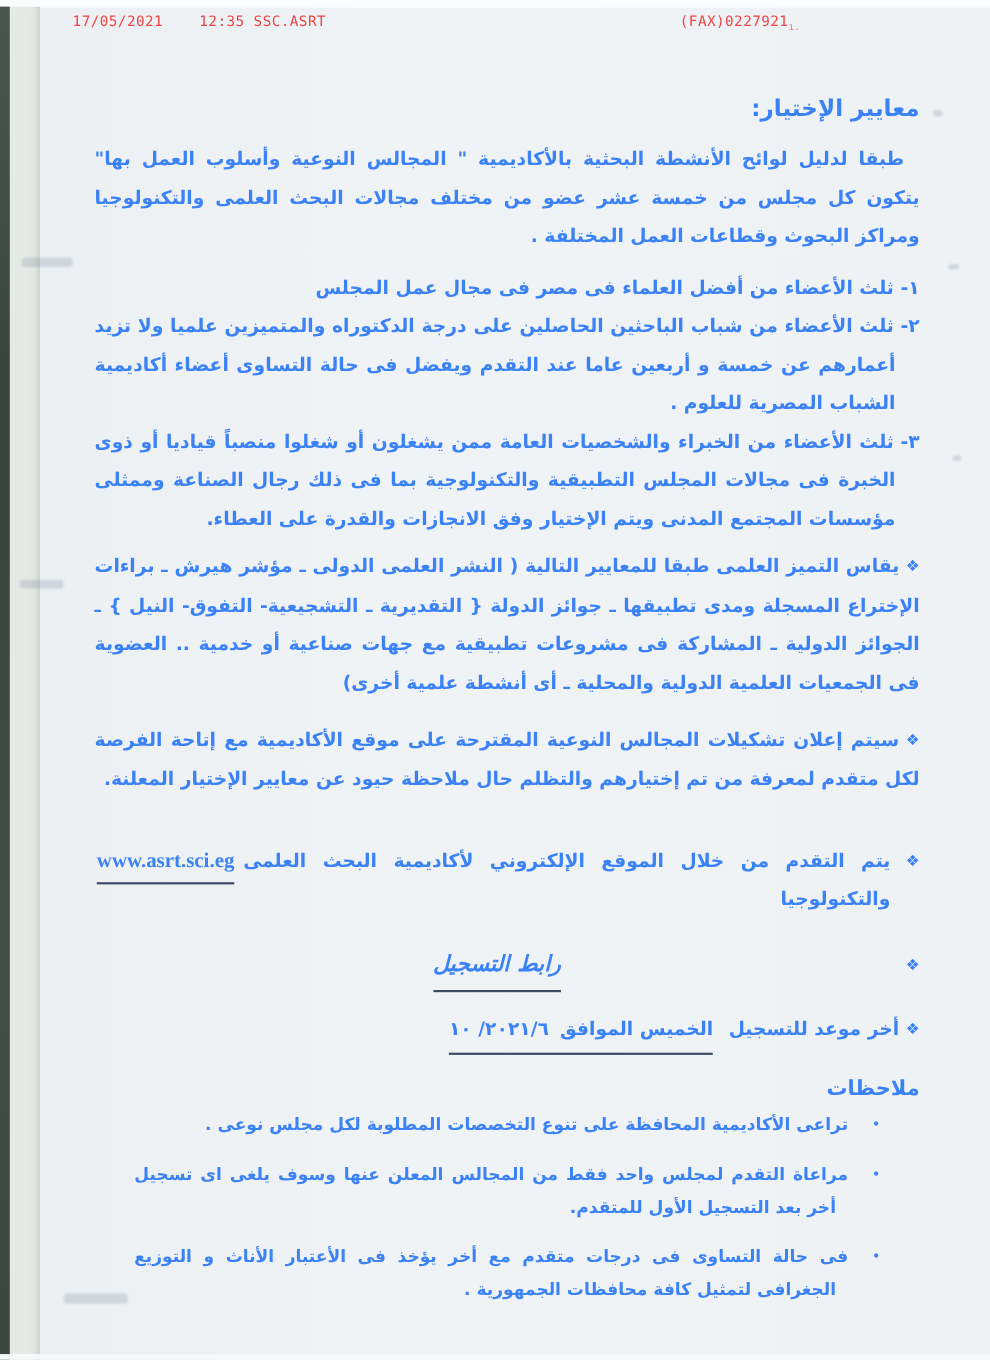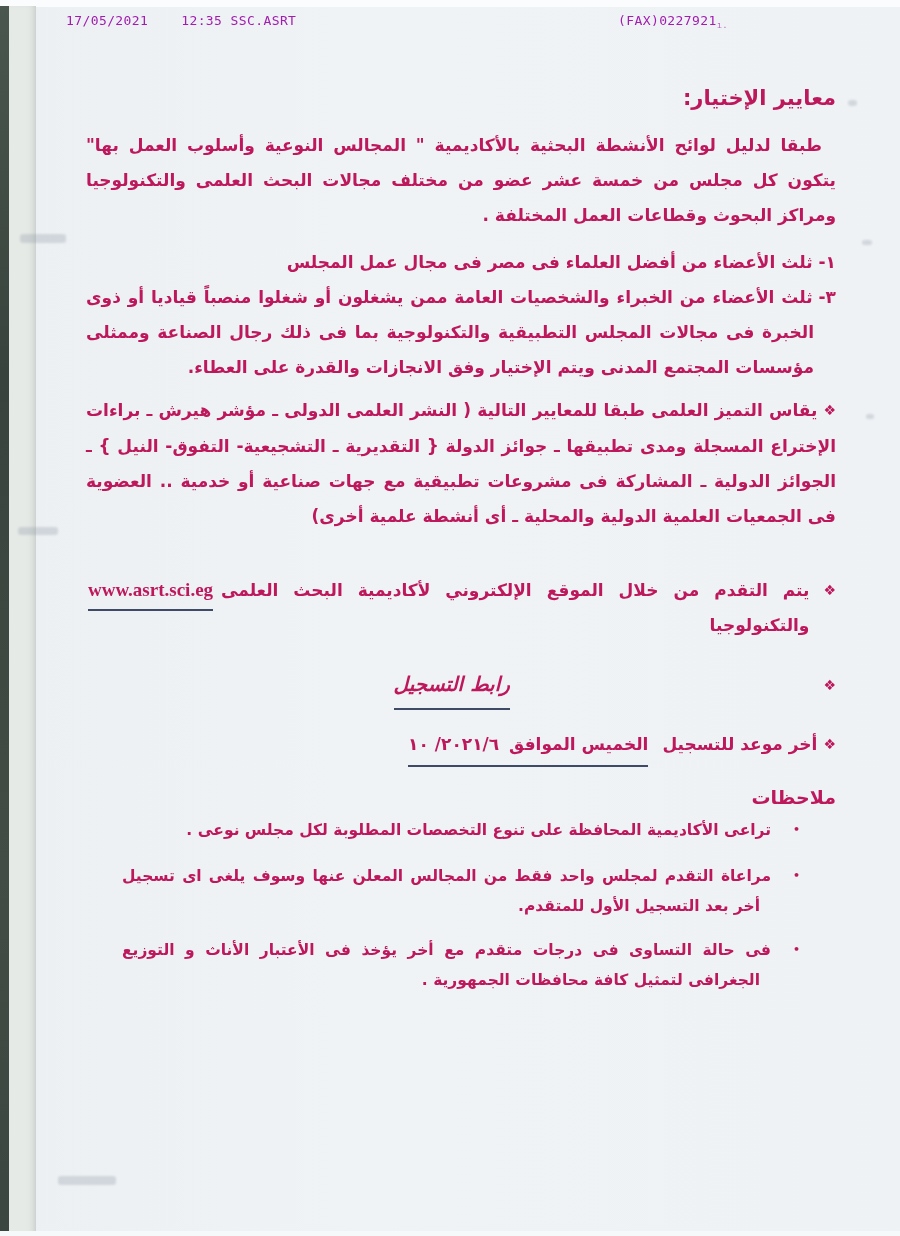--- a/index.html
+++ b/index.html
@@ -11,27 +11,27 @@
   
   .top-strip{position:absolute;top:0;left:0;right:0;height:7px;background:#fafcfd;}
   .bottom-strip{position:absolute;bottom:0;left:0;right:0;height:5px;background:#f6f9fa;}
   .edge-dark{position:absolute;left:0;top:6px;bottom:0;width:9px;
     background:linear-gradient(180deg,#4a574e 0%,#37433c 30%,#414d45 70%,#3a463f 100%);}
   .edge-mid{position:absolute;left:9px;top:6px;bottom:0;width:27px;background:#e6eae7;
     box-shadow:inset -6px 0 8px -6px rgba(90,100,95,.35);}
   .smudge{position:absolute;background:#8e99a4;opacity:.3;filter:blur(1.2px);border-radius:3px;}
   
   .fax-header{position:absolute;top:12px;left:0;right:0;height:22px;
-    color:#a21caf;font:13px/18px "DejaVu Sans Mono",monospace;letter-spacing:.4px;}
+    color:#ef4444;font:13px/18px "DejaVu Sans Mono",monospace;letter-spacing:.4px;}
   .fax-left{position:absolute;left:66px;top:0;white-space:pre;}
   .fax-right{position:absolute;left:618px;top:0;white-space:pre;}
   .fax-tail{font-size:9px;opacity:.65;vertical-align:-3px;letter-spacing:0;}
   
   .content{position:absolute;top:0;bottom:0;left:86px;right:64px;
-    direction:rtl;text-align:right;color:#be185d;font-weight:700;}
+    direction:rtl;text-align:right;color:#3b82f6;font-weight:700;}
   h1.title{margin:84px 0 0;font-size:21px;line-height:28px;font-weight:700;}
   .intro{margin:16px 0 12px;font-size:17px;line-height:35px;text-align:justify;text-indent:14px;}
   .num-list{margin-top:6px;}
   .num-item{font-size:17px;line-height:35px;text-align:justify;
     padding-right:22px;text-indent:-22px;margin:0;}
   .num-marker{margin-left:6px;}
   .dia-list{margin-top:8px;}
   .dia-item{font-size:17px;line-height:35px;text-align:justify;margin-top:2px;}
   .dia-marker{font-size:14px;margin-left:6px;display:inline-block;transform:translateY(-1px);}
   .latin{font-family:"Liberation Serif",serif;direction:ltr;unicode-bidi:embed;}
@@ -75,26 +75,28 @@
 </div>
 
 <div class="content">
 
   <h1 class="title">معايير الإختيار:</h1>
 
   <p class="intro">طبقا لدليل لوائح الأنشطة البحثية بالأكاديمية " المجالس النوعية وأسلوب العمل بها" يتكون كل مجلس من خمسة عشر عضو من مختلف مجالات البحث العلمى والتكنولوجيا ومراكز البحوث وقطاعات العمل المختلفة .</p>
 
   <div class="num-list">
     <p class="num-item"><span class="num-marker">١-</span><span>ثلث الأعضاء من أفضل العلماء فى مصر فى مجال عمل المجلس</span></p>
+    <p class="num-item"><span class="num-marker">٢-</span><span>ثلث الأعضاء من شباب الباحثين الحاصلين على درجة الدكتوراه والمتميزين علميا ولا تزيد أعمارهم عن خمسة و أربعين عاما عند التقدم  ويفضل فى حالة التساوى أعضاء أكاديمية الشباب المصرية للعلوم .</span></p>
     <p class="num-item"><span class="num-marker">٣-</span><span>ثلث الأعضاء من الخبراء والشخصيات العامة ممن يشغلون أو شغلوا منصباً قياديا أو ذوى الخبرة فى  مجالات المجلس التطبيقية والتكنولوجية بما فى ذلك رجال الصناعة وممثلى مؤسسات المجتمع المدنى ويتم الإختيار وفق الانجازات والقدرة على العطاء.</span></p>
   </div>
 
   <div class="dia-list">
     <p class="dia-item"><span class="dia-marker">❖</span><span>يقاس التميز العلمى طبقا للمعايير التالية ( النشر العلمى الدولى ـ مؤشر هيرش ـ براءات الإختراع المسجلة ومدى تطبيقها ـ جوائز الدولة { التقديرية ـ التشجيعية- التفوق- النيل } ـ الجوائز الدولية ـ المشاركة فى مشروعات تطبيقية مع جهات صناعية أو خدمية .. العضوية فى الجمعيات العلمية الدولية والمحلية ـ أى أنشطة علمية أخرى)</span></p>
 
+    <p class="dia-item"><span class="dia-marker">❖</span><span>سيتم إعلان تشكيلات المجالس النوعية المقترحة على موقع الأكاديمية مع إتاحة الفرصة لكل متقدم لمعرفة من تم إختيارهم  والتظلم حال ملاحظة حيود عن معايير الإختيار المعلنة.</span></p>
 
 
     <p class="dia-item apply-line">
       <span class="dia-marker">❖</span>
       <span class="apply-text">يتم التقدم من خلال الموقع الإلكتروني لأكاديمية البحث العلمى والتكنولوجيا</span>
       <span class="latin u apply-url" dir="ltr">www.asrt.sci.eg</span>
     </p>
 
     <p class="dia-item reg-line">
       <span class="dia-marker">❖</span>

